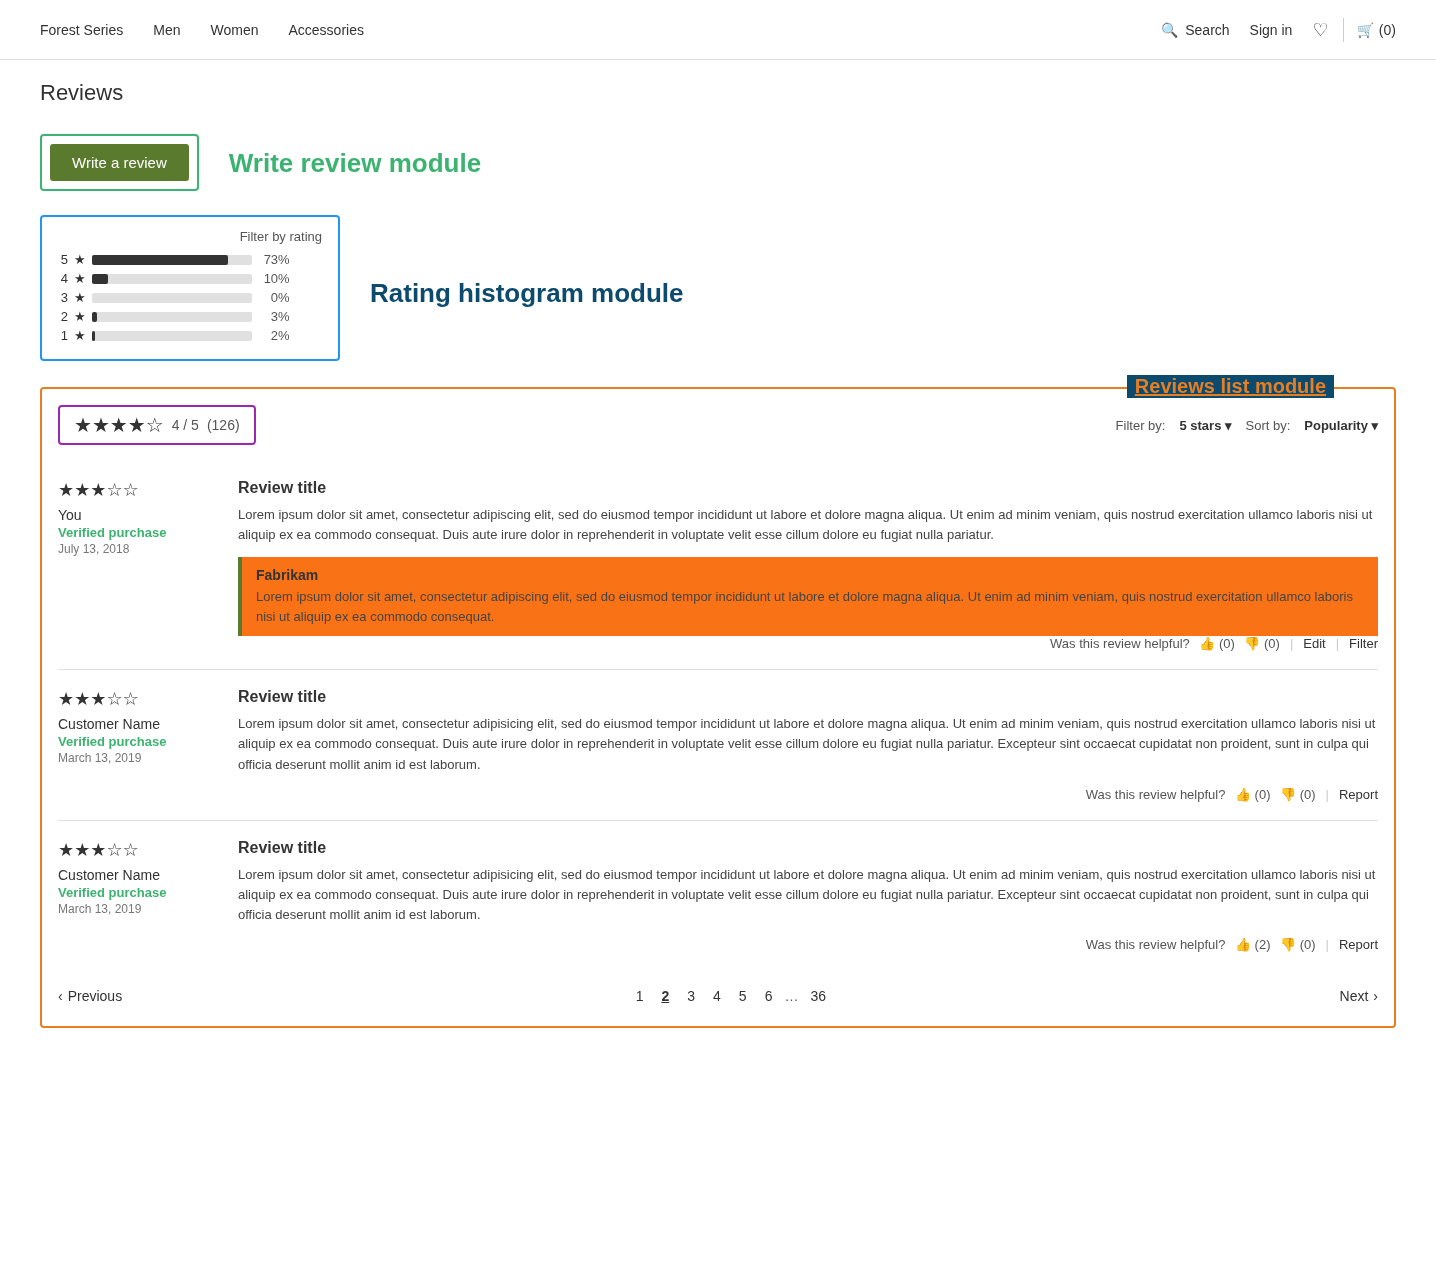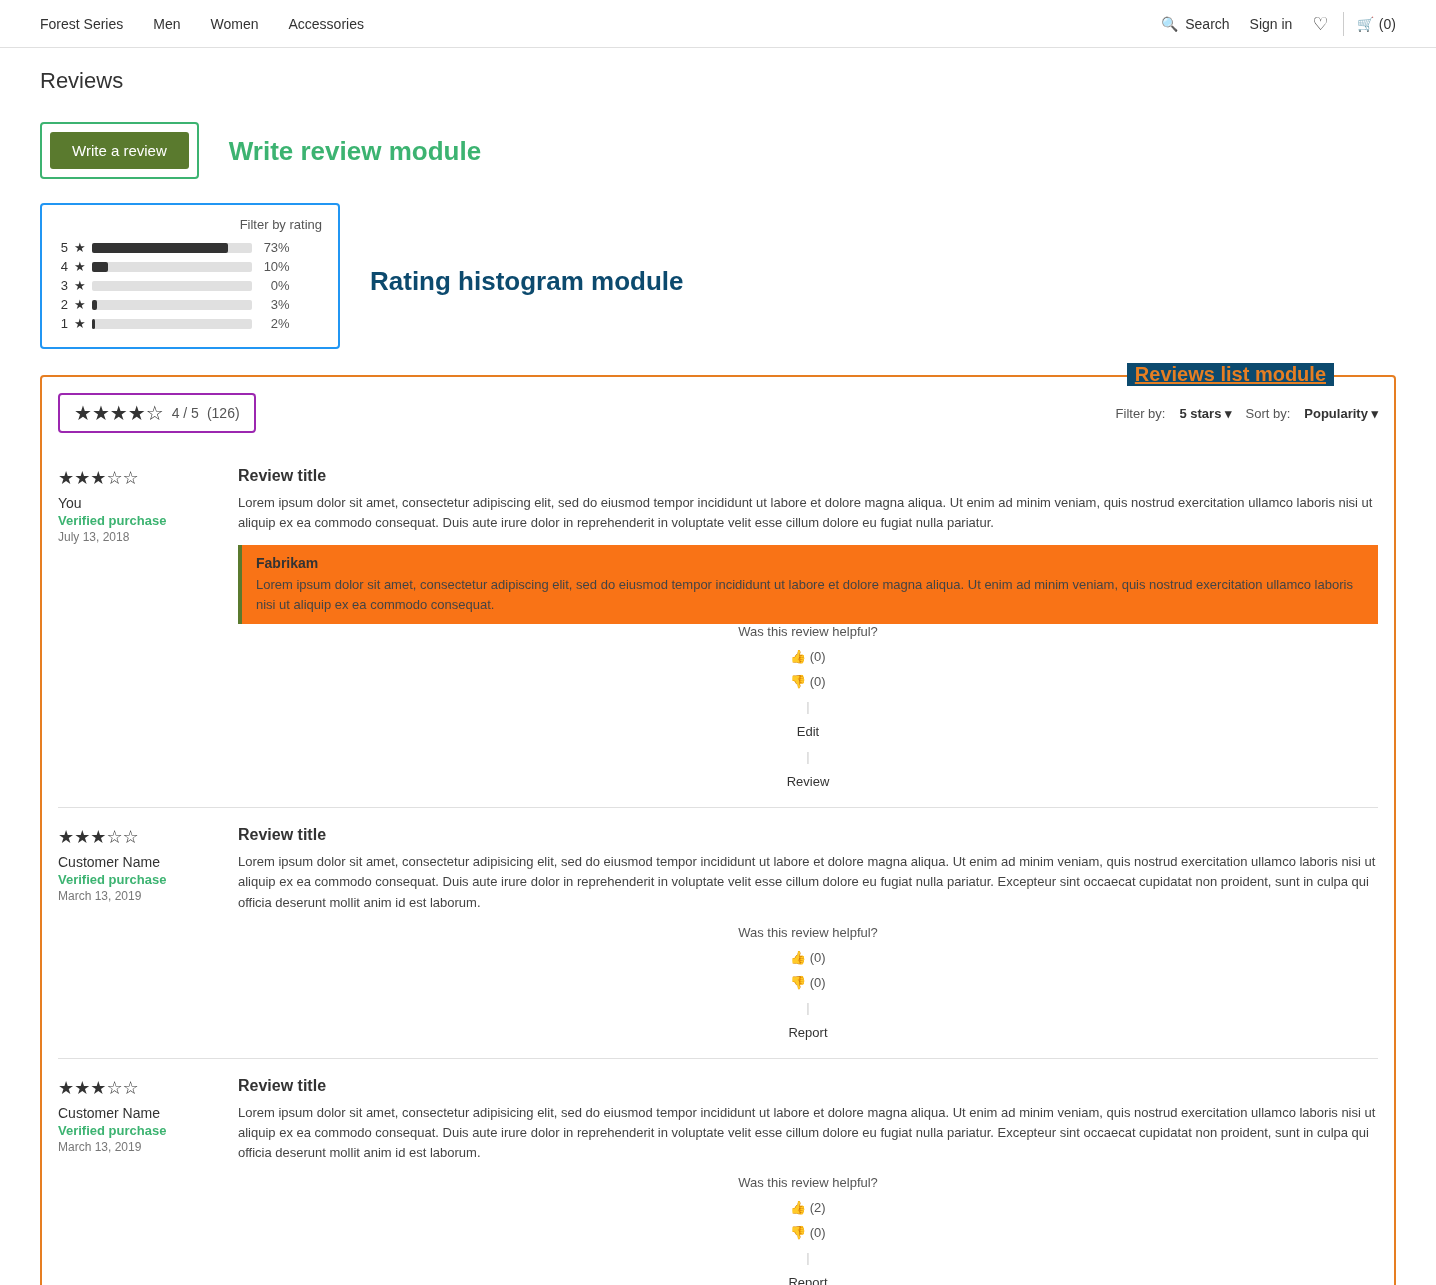--- a/index.html
+++ b/index.html
@@ -1,19 +1,19 @@
 <!DOCTYPE html>
 <html><head>
   <meta charset="utf-8">
   <style>
     * { box-sizing: border-box; margin: 0; padding: 0; }
     body { font-family: 'Segoe UI', Arial, sans-serif; background: #fff; color: #333; font-size: 14px; }
 
     
-    .nav { display: flex; align-items: center; justify-content: space-between; padding: 0 40px; height: 48px; border-bottom: 1px solid #e0e0e0; }
+    .nav { display: flex; align-items: center; justify-content: space-between; padding: 0 40px; height: 60px; border-bottom: 1px solid #e0e0e0; }
     .nav-left { display: flex; gap: 30px; align-items: center; }
     .nav-item { font-size: 14px; color: #333; cursor: pointer; }
     .nav-right { display: flex; align-items: center; gap: 20px; }
     .nav-search { display: flex; align-items: center; gap: 6px; font-size: 14px; cursor: pointer; }
     .nav-signin { font-size: 14px; cursor: pointer; }
     .nav-icons { display: flex; align-items: center; gap: 14px; }
     .nav-divider { width: 1px; height: 24px; background: #ccc; }
 
     
     .page { padding: 20px 40px; }
@@ -60,21 +60,21 @@
     .review-card { border-bottom: 1px solid #e0e0e0; padding: 18px 0; display: flex; gap: 20px; }
     .review-card:last-of-type { border-bottom: none; }
     .review-left { min-width: 160px; max-width: 160px; }
     .review-stars { font-size: 18px; color: #333; margin-bottom: 6px; }
     .reviewer-name { font-weight: 400; font-size: 14px; margin-bottom: 2px; }
     .verified { color: #3cb371; font-size: 13px; font-weight: 600; margin-bottom: 2px; }
     .review-date { font-size: 12px; color: #777; }
     .review-right { flex: 1; }
     .review-title { font-size: 16px; font-weight: 600; margin-bottom: 8px; }
     .review-body { font-size: 13px; color: #444; line-height: 1.55; margin-bottom: 12px; }
-    .review-actions { display: flex; align-items: center; justify-content: flex-end; gap: 10px; font-size: 13px; color: #555; flex-direction: column; }
+    .review-actions { display: flex; align-items: center; justify-content: flex-end; gap: 10px; font-size: 13px; color: #555; }
     .review-helpful { color: #555; }
     .review-vote-btn { display: inline-flex; align-items: center; gap: 3px; cursor: pointer; }
     .action-link { cursor: pointer; color: #333; }
     .action-sep { color: #ccc; }
 
     
     .vendor-reply { border-left: 4px solid #5a7a2e; padding: 10px 14px; background: #f97316; margin-top: 6px; }
     .vendor-name { font-weight: 700; font-size: 14px; margin-bottom: 4px; }
     .vendor-body { font-size: 13px; color: #444; line-height: 1.5; }
 
@@ -212,21 +212,21 @@
           <span>(0)</span>
         </span>
         <span class="review-vote-btn">
           <span>👎</span>
           <span>(0)</span>
         </span>
         <span class="action-sep">|</span>
 
       <span class="action-link">Edit</span>
       <span class="action-sep">|</span>
-      <span class="action-link">Review</span>
+      <span class="action-link">Filter</span>
 
       </div>
     </div>
   </div>
         <div class="review-card">
     <div class="review-left">
       <div class="review-stars">★★★☆☆</div>
       <div class="reviewer-name">Customer Name</div>
       <div class="verified">Verified purchase</div>
       <div class="review-date">March 13, 2019</div>

